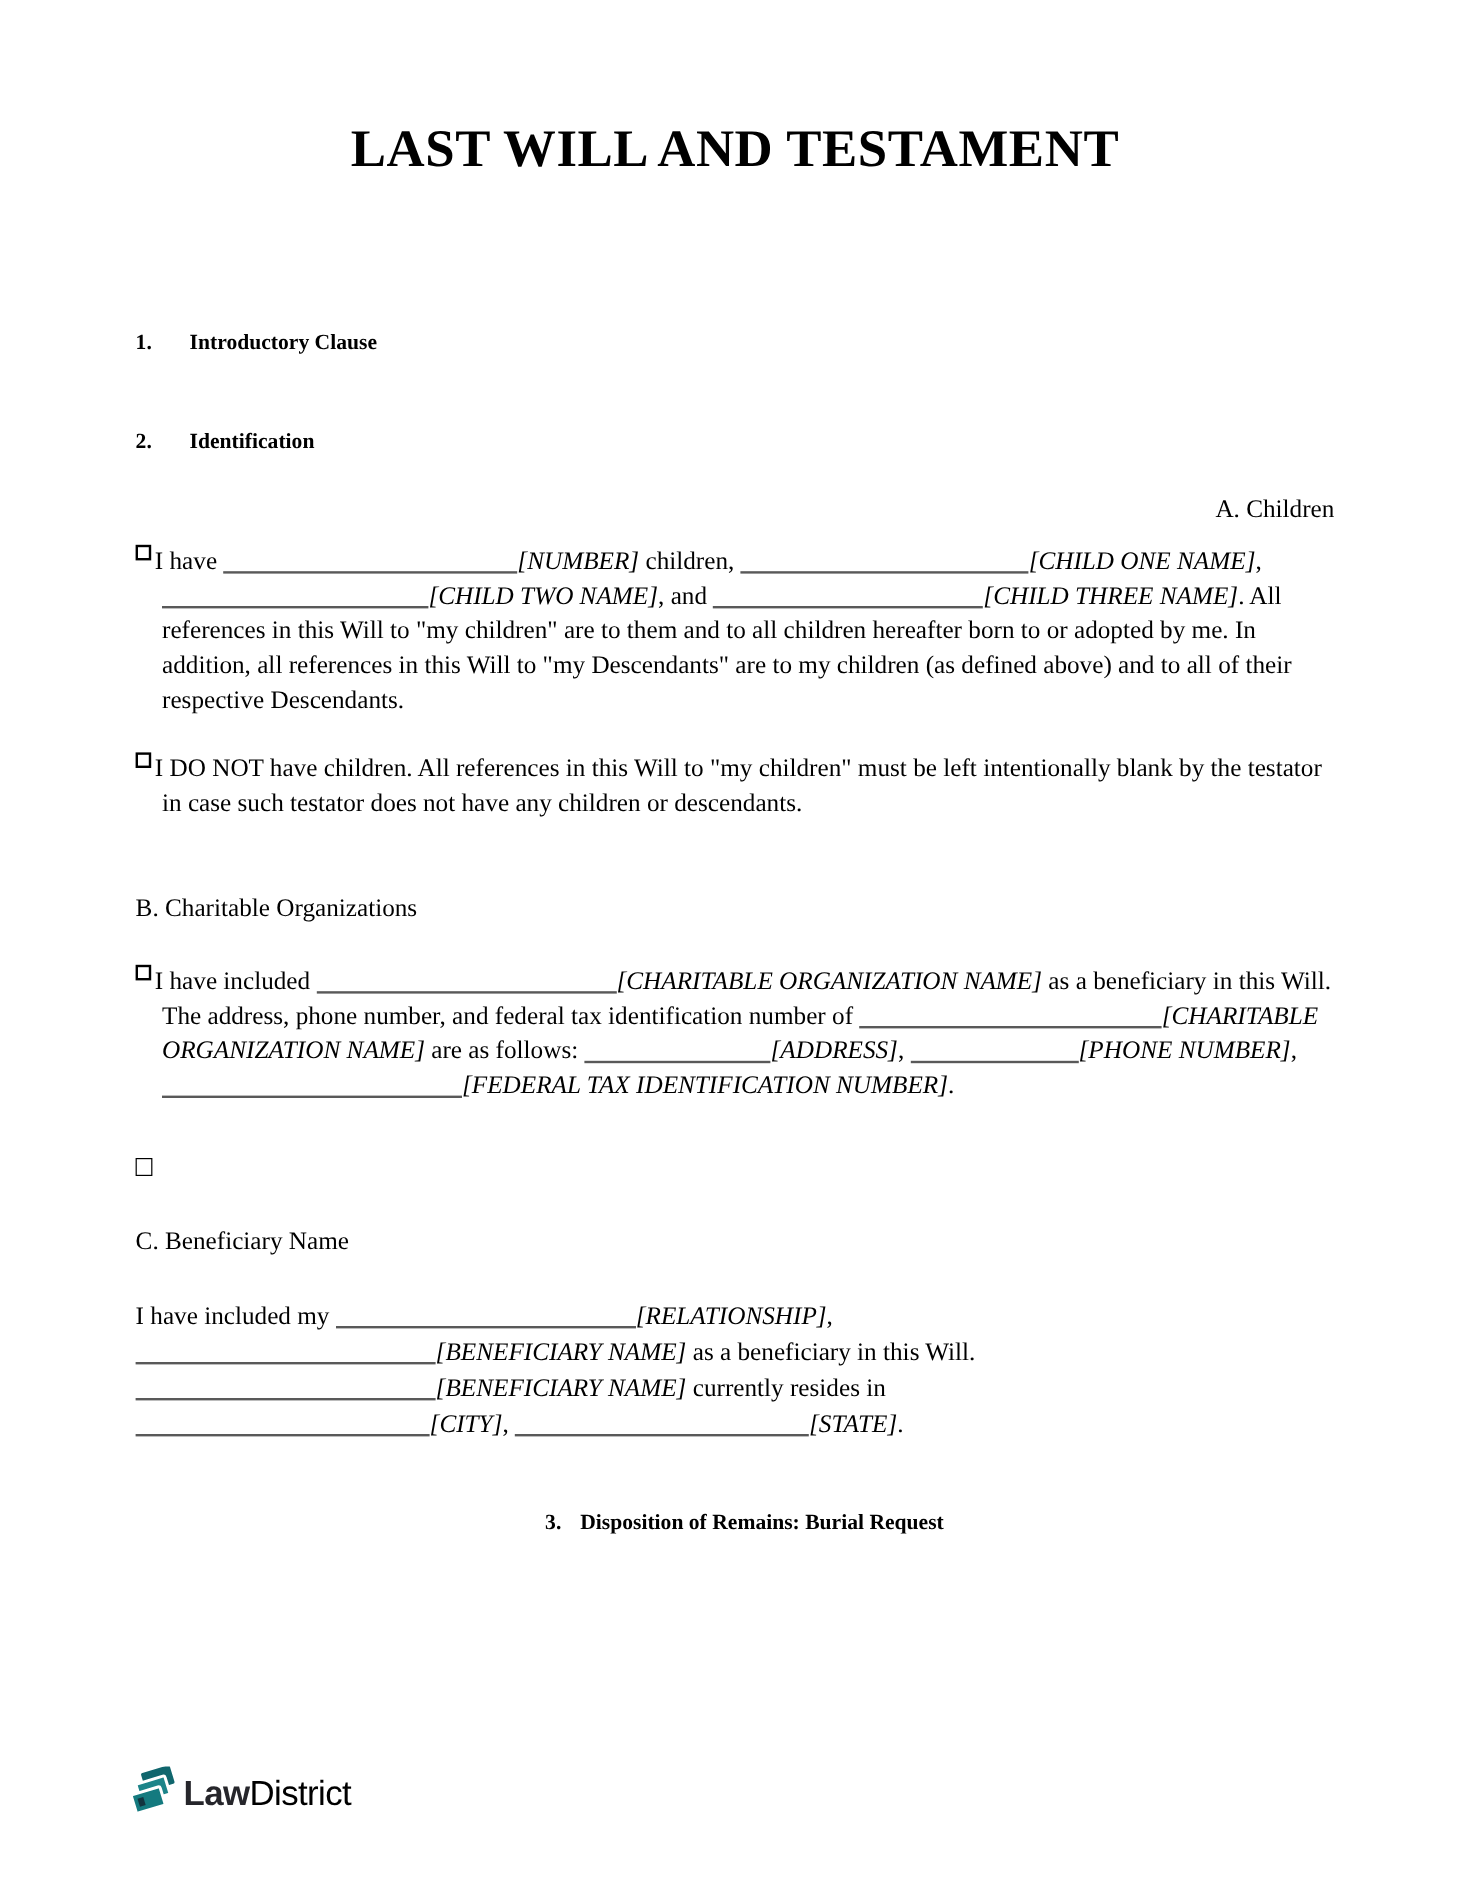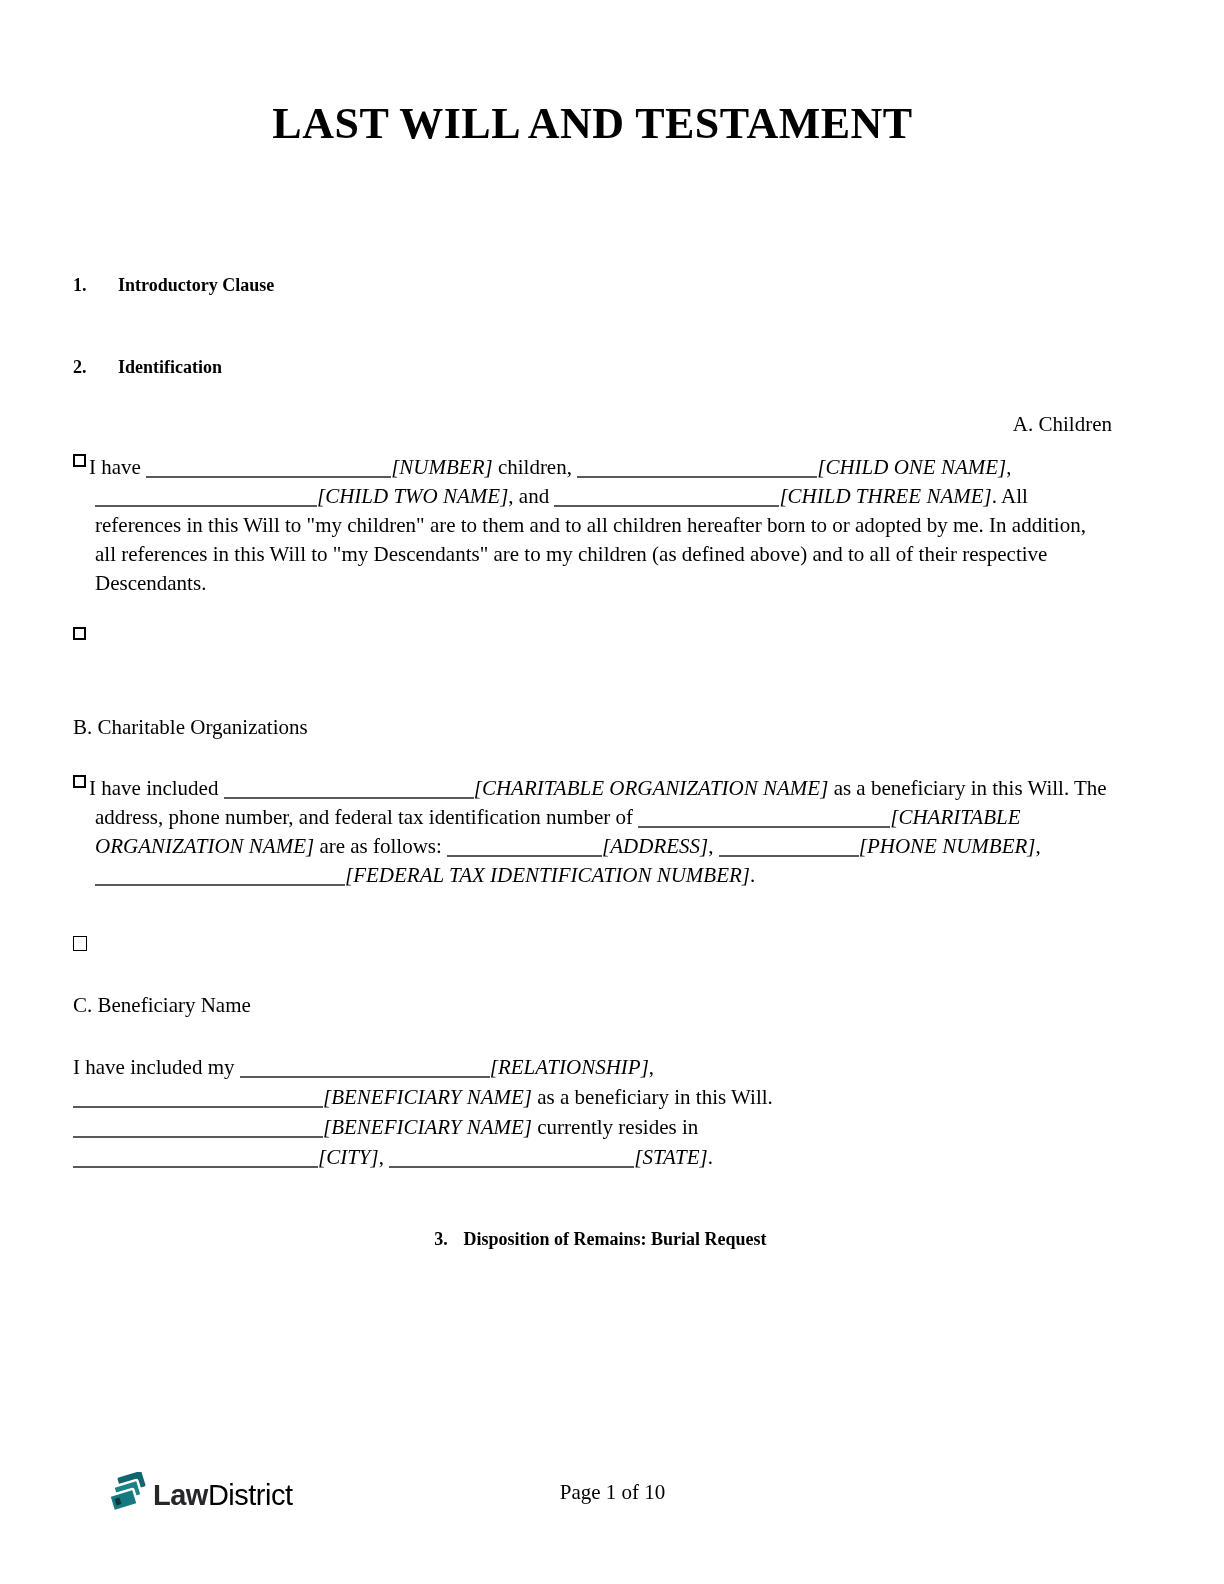--- a/index.html
+++ b/index.html
@@ -3,21 +3,21 @@
 <meta charset="utf-8">
 <style>
   html, body { margin: 0; padding: 0; background: #ffffff; }
   body {
     width: 1224px; height: 1584px;
     position: relative;
     font-family: "Liberation Serif", serif;
     color: #000;
     overflow: hidden;
   }
-  .page { padding: 96px 112px 0 73px; }
+  .page { padding: 96px 112px 0 113px; }
 
   .doc-title {
     margin: 0;
     text-align: center;
     font-weight: bold;
     font-size: 44px;
     line-height: 56px;
     letter-spacing: 0.5px;
   }
 
@@ -104,38 +104,37 @@
 
   <div class="h-sec h1"><span class="h-num">1.</span><span>Introductory Clause</span></div>
 
 
   <div class="h-sec h2"><span class="h-num">2.</span><span>Identification</span></div>
 
   <p class="body-text suba">A. Children</p>
 
   <p class="body-text cbp opt1"><span class="cb"></span><span>I have <span class="blank" style="width: 245px;"></span><span class="ph">[NUMBER]</span> children, <span class="blank" style="width: 240px;"></span><span class="ph">[CHILD ONE NAME]</span>, <span class="blank" style="width: 222px;"></span><span class="ph">[CHILD TWO NAME]</span>, and <span class="blank" style="width: 225px;"></span><span class="ph">[CHILD THREE NAME]</span>. All references in this Will to "my children" are to them and to all children hereafter born to or adopted by me. In addition, all references in this Will to "my Descendants" are to my children (as defined above) and to all of their respective Descendants.</span></p>
 
-  <p class="body-text cbp opt2"><span class="cb"></span></p>
+  <p class="body-text cbp opt2"><span class="cb"></span><span>I DO NOT have children. All references in this Will to "my children" must be left intentionally blank by the testator in case such testator does not have any children or descendants.</span></p>
 
   <p class="body-text subb">B. Charitable Organizations</p>
 
   <p class="body-text cbp charity1"><span class="cb"></span><span>I have included <span class="blank" style="width: 250px;"></span><span class="ph">[CHARITABLE ORGANIZATION NAME]</span> as a beneficiary in this Will. The address, phone number, and federal tax identification number of <span class="blank" style="width: 252px;"></span><span class="ph">[CHARITABLE ORGANIZATION NAME]</span> are as follows: <span class="blank" style="width: 155px;"></span><span class="ph">[ADDRESS]</span>, <span class="blank" style="width: 140px;"></span><span class="ph">[PHONE NUMBER]</span>, <span class="blank" style="width: 250px;"></span><span class="ph">[FEDERAL TAX IDENTIFICATION NUMBER]</span>.</span></p>
 
   <p class="body-text charity2"><span class="cb-base"></span></p>
 
   <p class="body-text subc">C. Beneficiary Name</p>
 
   <p class="body-text benef">I have included my <span class="blank" style="width: 250px;"></span><span class="ph">[RELATIONSHIP]</span>,<br><span class="blank" style="width: 250px;"></span><span class="ph">[BENEFICIARY NAME]</span> as a beneficiary in this Will.<br><span class="blank" style="width: 250px;"></span><span class="ph">[BENEFICIARY NAME]</span> currently resides in<br><span class="blank" style="width: 245px;"></span><span class="ph">[CITY]</span>, <span class="blank" style="width: 245px;"></span><span class="ph">[STATE]</span>.</p>
 
   <div class="h-sec h3"><span class="h-num">3.</span><span>Disposition of Remains: Burial Request</span></div>
 
 </div>
 
 <div class="footer">
-  <div class="pagenum">Page 1 of 10</div>
   <div class="logo">
     <svg width="42" height="46" viewBox="0 0 42 46" aria-hidden="true">
       <g>
         <rect x="12" y="2" width="25" height="16" rx="1.5" fill="#10666d" transform="rotate(-17 24.5 10)"></rect>
         <rect x="8" y="11" width="25" height="16" rx="1.5" fill="#1c8489" stroke="#ffffff" stroke-width="2.5" transform="rotate(-17 20.5 19)"></rect>
         <rect x="4" y="20" width="25" height="16" rx="1.5" fill="#147a7f" stroke="#ffffff" stroke-width="2.5" transform="rotate(-17 16.5 28)"></rect>
         <rect x="8.5" y="26" width="5" height="7" fill="#12343f" transform="rotate(-17 11 29.5)"></rect>
       </g>
     </svg>
     <span class="brand"><span class="b-law">Law</span><span class="b-dis">District</span></span>

